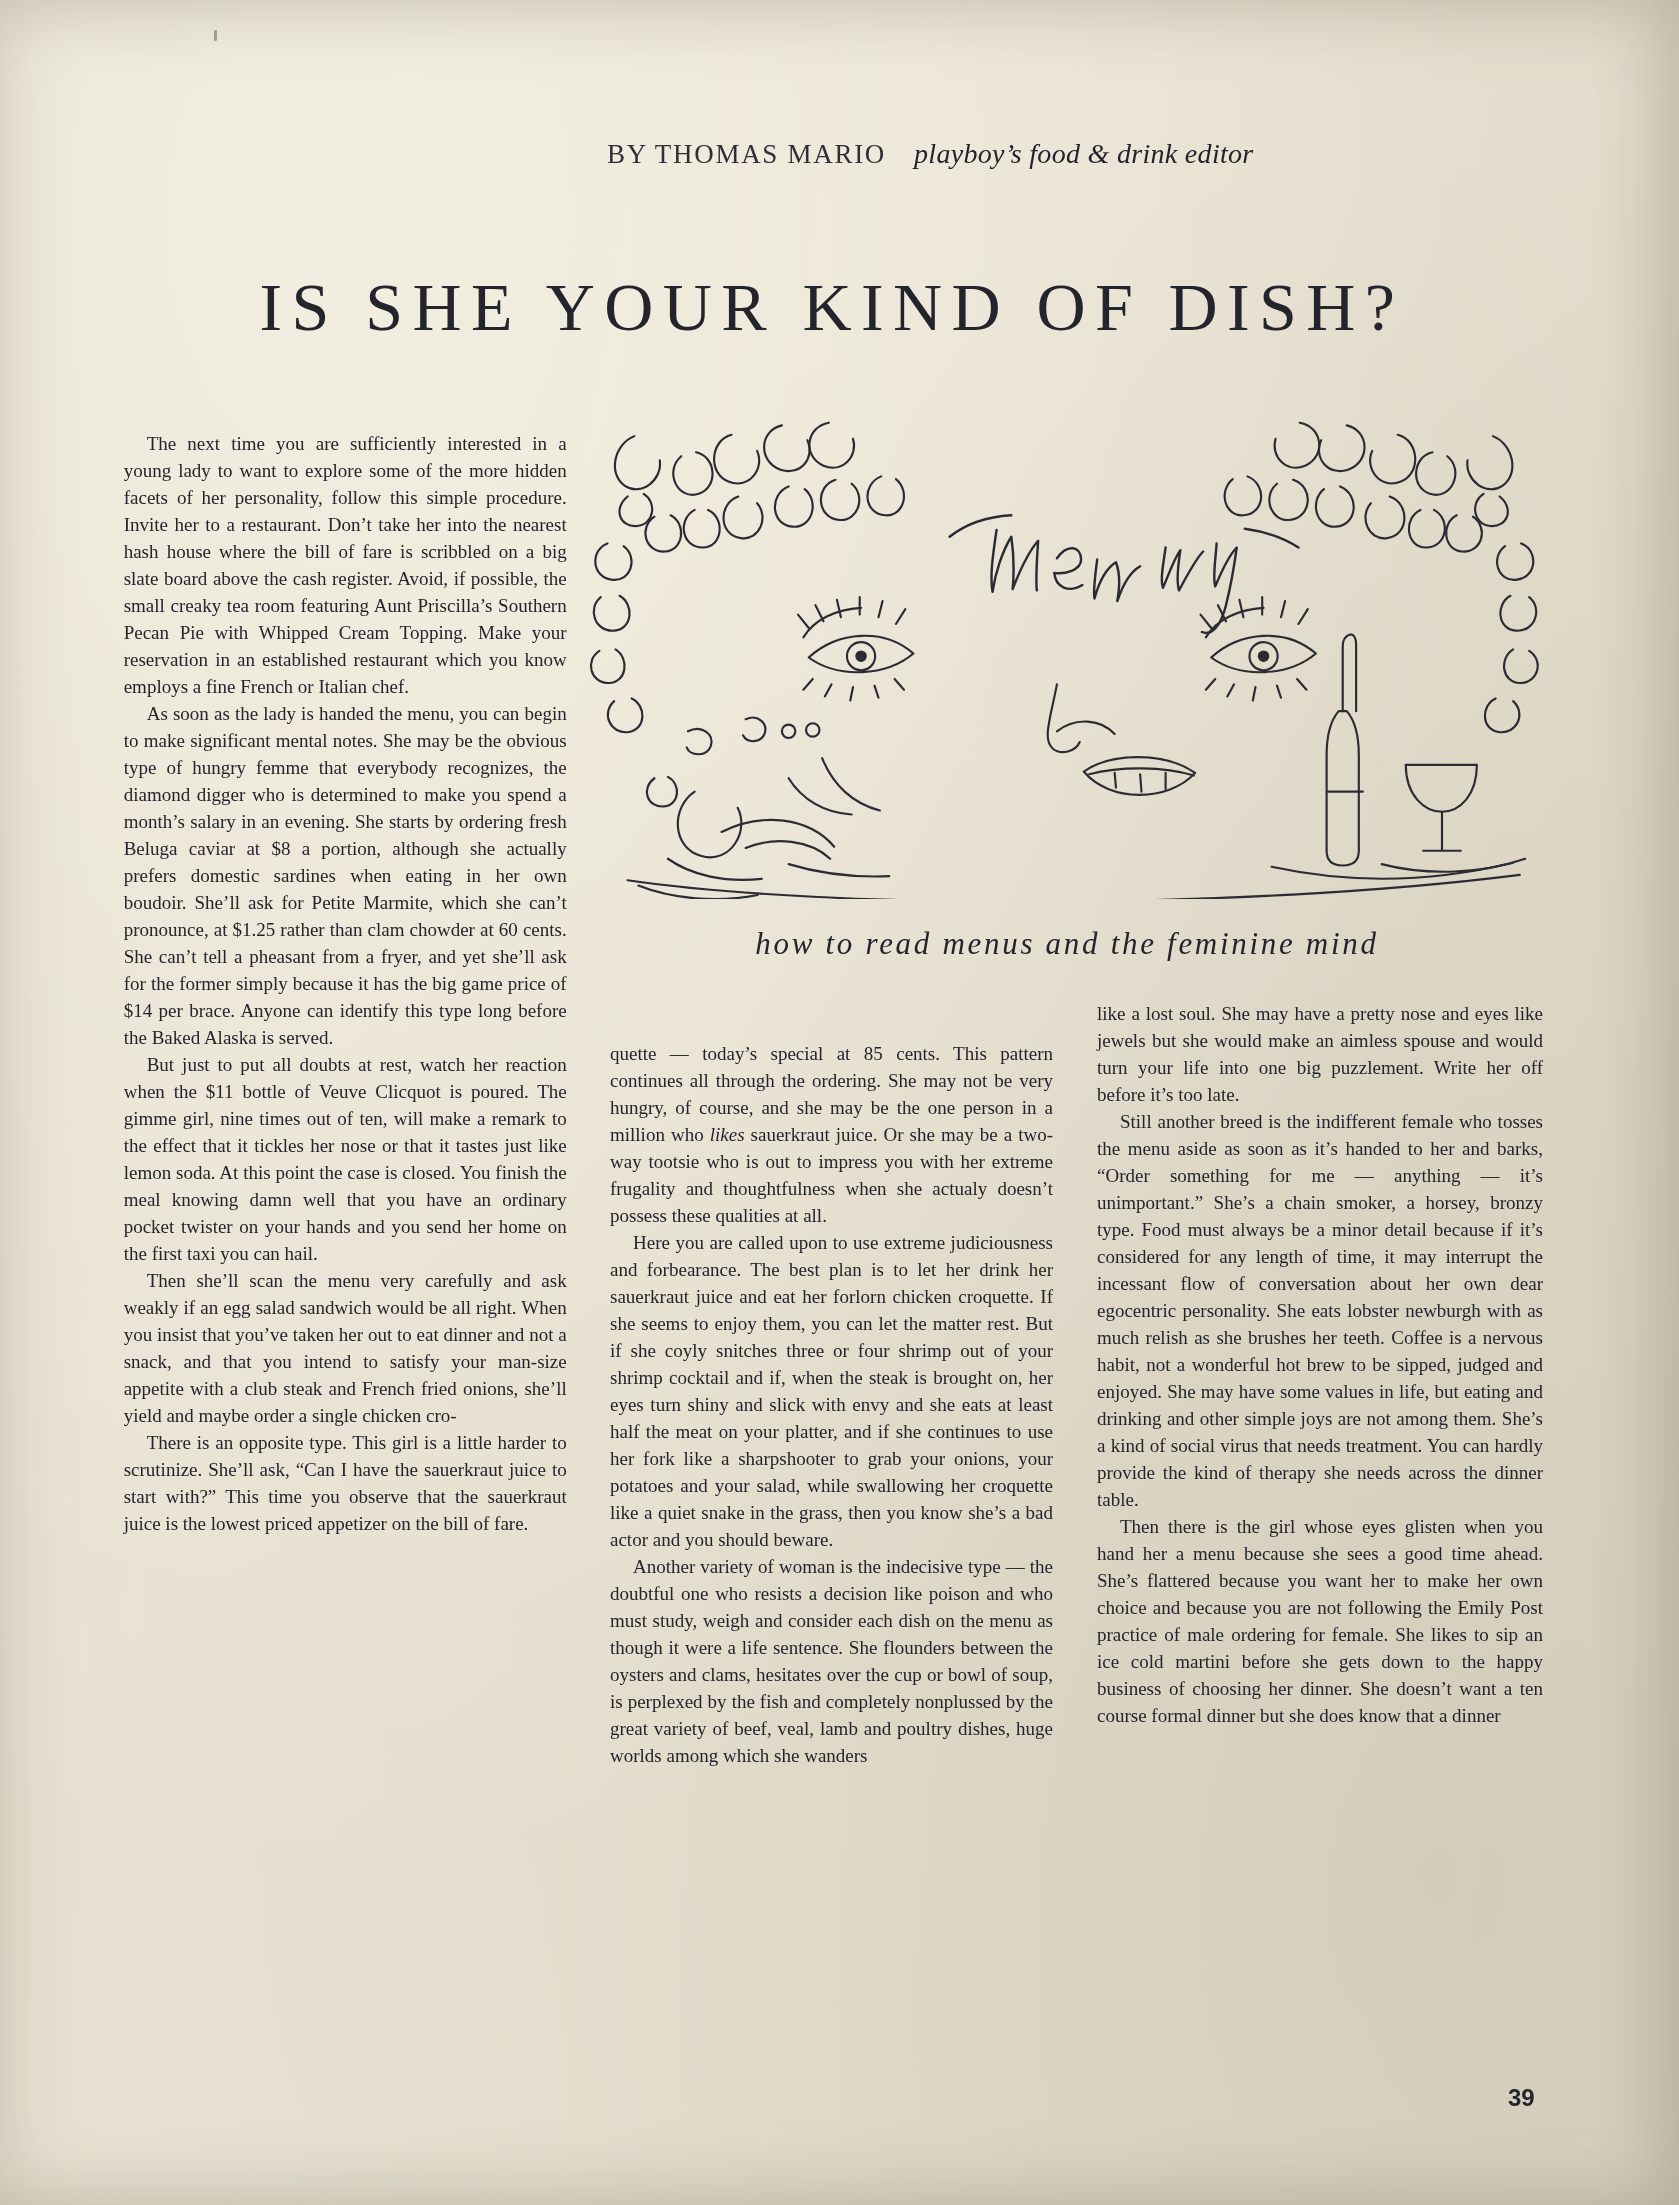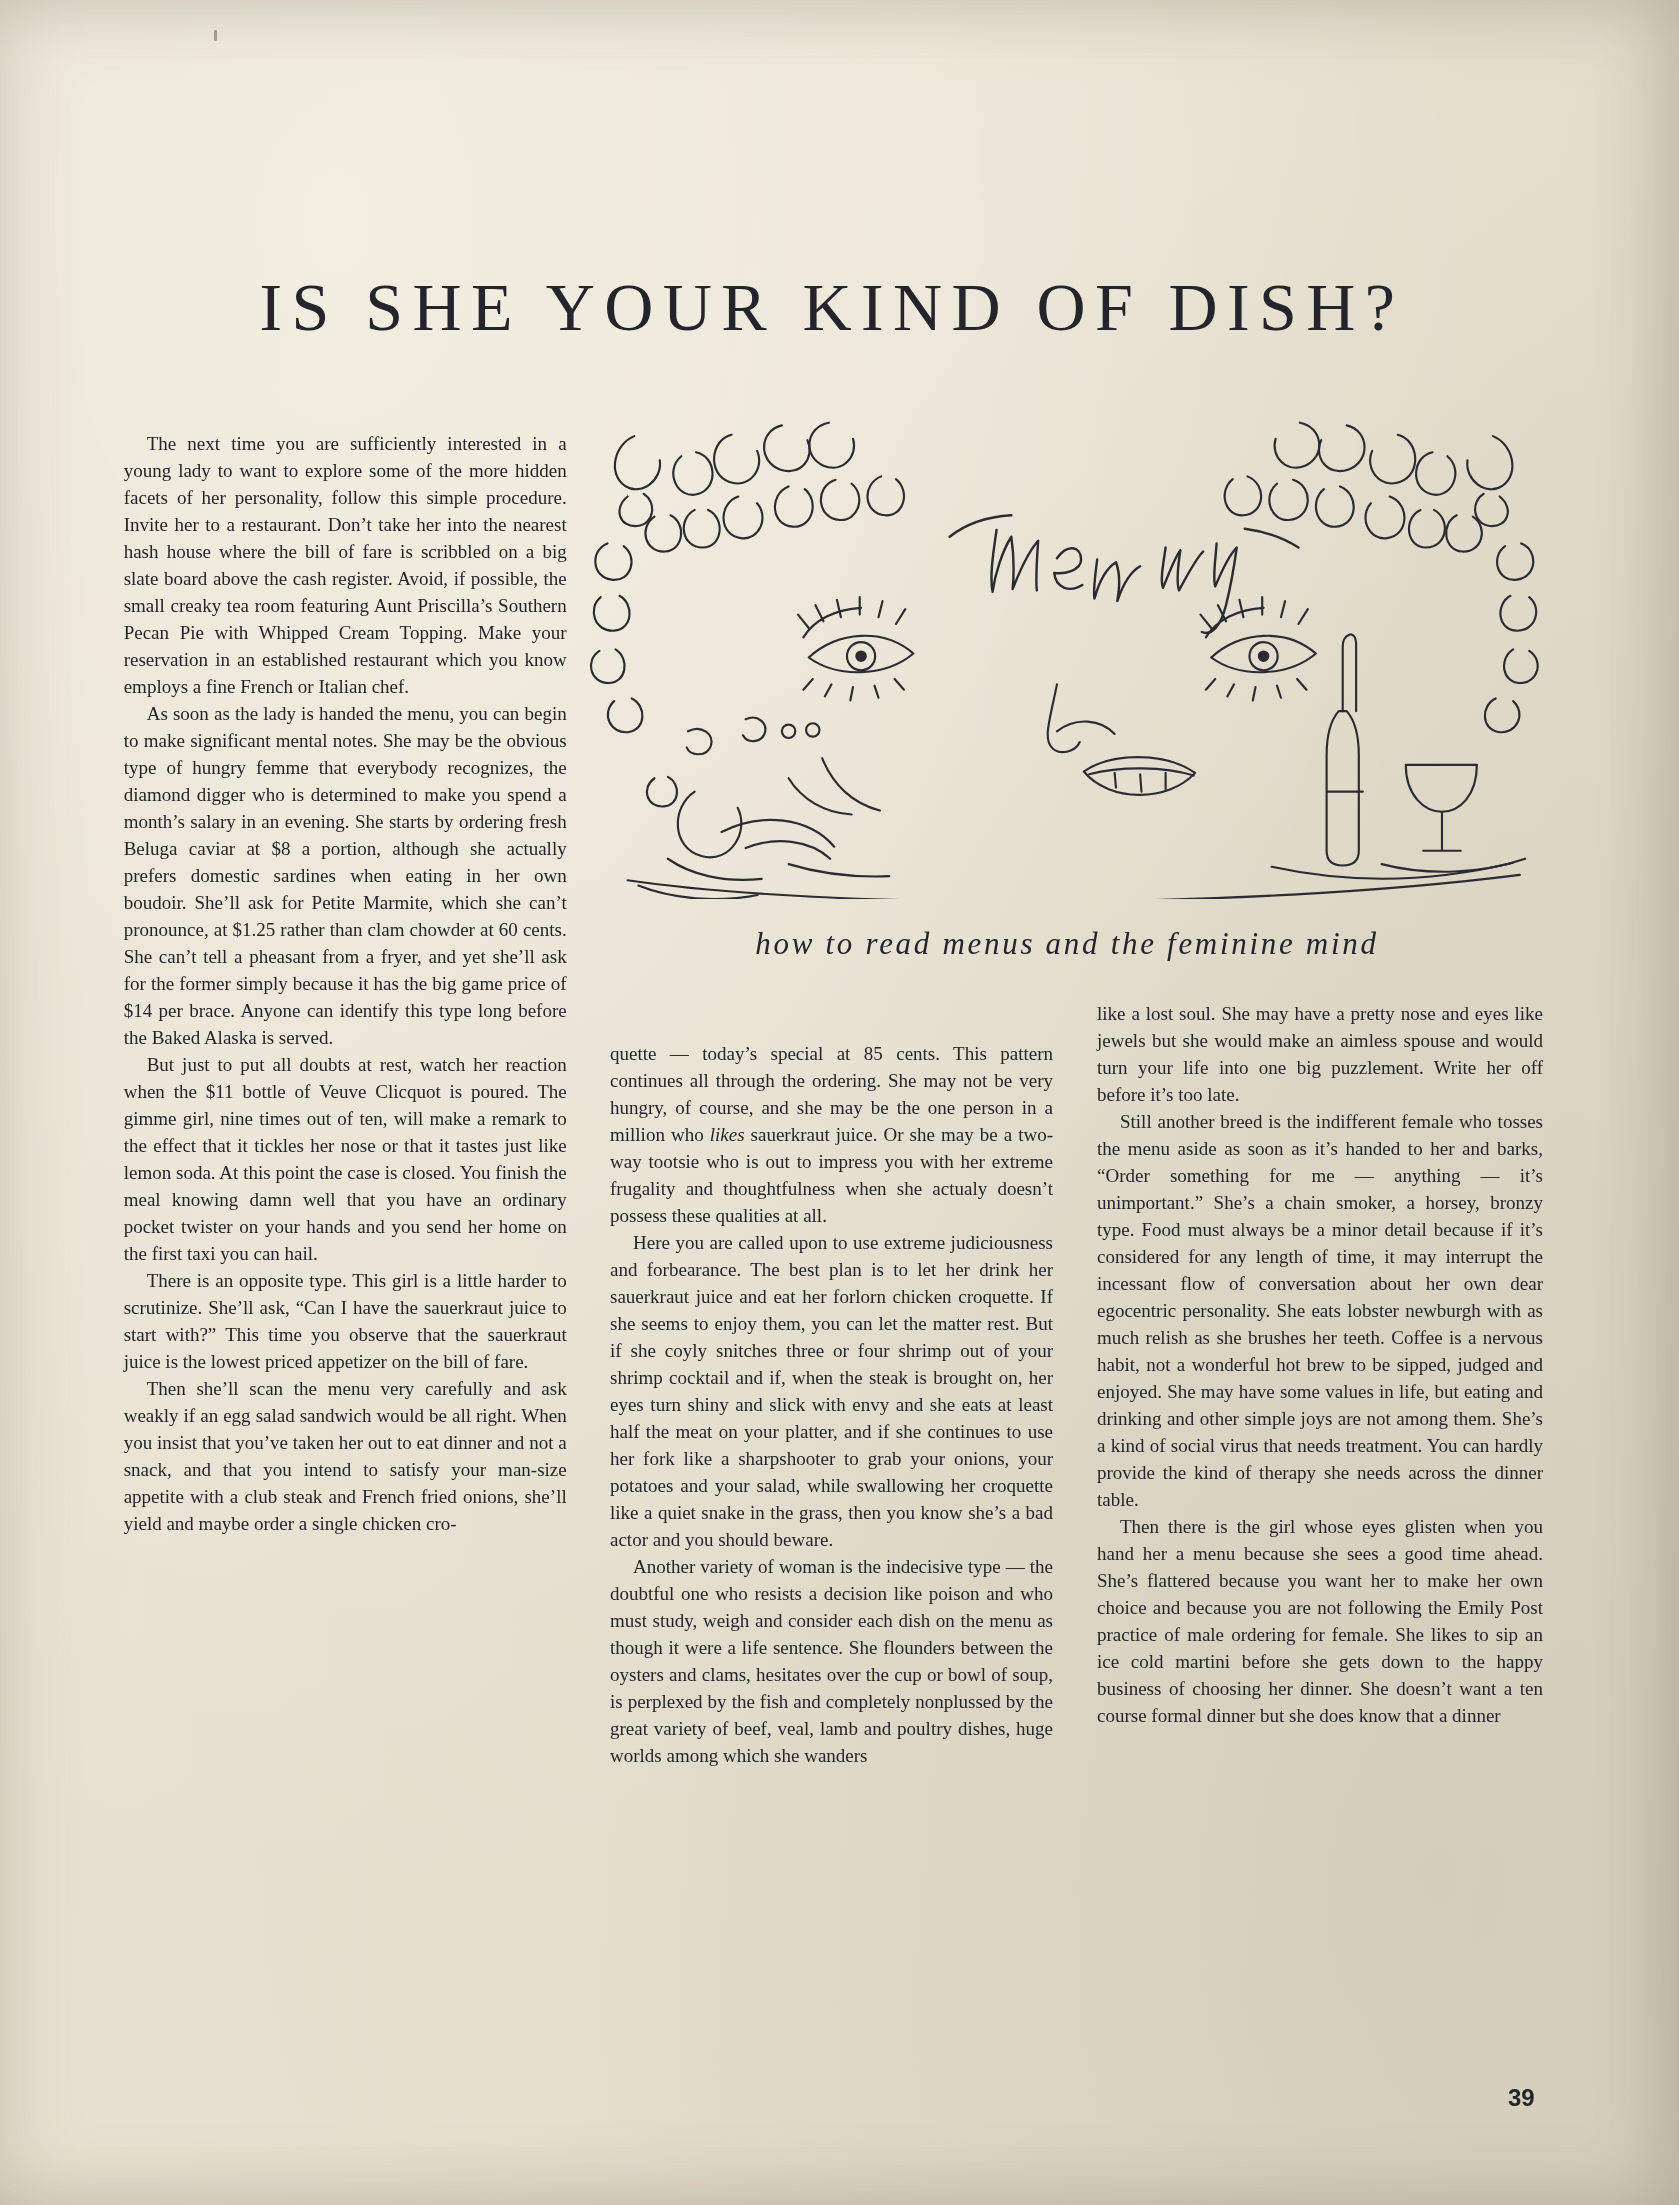--- a/index.html
+++ b/index.html
@@ -167,20 +167,23 @@
 </head>
 <body>
 
 <div class="page">
   <div class="paper-tint"></div>
 
   <div class="content">
 
     <div class="speck" style="left:97px;top:30px;"></div>
 
+    <div class="byline">
+      <span class="by">BY THOMAS MARIO</span><span class="editor">playboy’s food &amp; drink editor</span>
+    </div>
 
     <h1 class="headline">IS SHE YOUR KIND OF DISH?</h1>
 
     <div class="illus-wrap">
       <svg viewBox="0 0 1430 720" xmlns="http://www.w3.org/2000/svg">
         <g fill="none" stroke="#2a2b33" stroke-width="3.2" stroke-linecap="round" stroke-linejoin="round">
 
           <path d="M60 120 c-22 18 -12 46 14 44 26-2 30-36 10-48"></path>
           <path d="M30 190 c-26 10 -24 50 6 54 30 4 40-34 18-50"></path>
           <path d="M20 270 c-20 16 -10 52 20 50 28-2 30-40 8-52"></path>
@@ -273,22 +276,22 @@
         </g>
       </svg>
     </div>
 
     <div class="subhead">how  to  read  menus  and  the  feminine  mind</div>
 
     <div class="col col1">
       <p>The next time you are sufficiently interested in a young lady to want to explore some of the more hidden facets of her personality, follow this simple procedure. Invite her to a restaurant. Don’t take her into the nearest hash house where the bill of fare is scribbled on a big slate board above the cash register. Avoid, if possible, the small creaky tea room featuring Aunt Priscilla’s Southern Pecan Pie with Whipped Cream Topping. Make your reservation in an established restaurant which you know employs a fine French or Italian chef.</p>
       <p>As soon as the lady is handed the menu, you can begin to make significant mental notes. She may be the obvious type of hungry femme that everybody recognizes, the diamond digger who is determined to make you spend a month’s salary in an evening. She starts by ordering fresh Beluga caviar at $8 a portion, although she actually prefers domestic sardines when eating in her own boudoir. She’ll ask for Petite Marmite, which she can’t pronounce, at $1.25 rather than clam chowder at 60 cents. She can’t tell a pheasant from a fryer, and yet she’ll ask for the former simply because it has the big game price of $14 per brace. Anyone can identify this type long before the Baked Alaska is served.</p>
       <p>But just to put all doubts at rest, watch her reaction when the $11 bottle of Veuve Clicquot is poured. The gimme girl, nine times out of ten, will make a remark to the effect that it tickles her nose or that it tastes just like lemon soda. At this point the case is closed. You finish the meal knowing damn well that you have an ordinary pocket twister on your hands and you send her home on the first taxi you can hail.</p>
+      <p>Then she’ll scan the menu very carefully and ask weakly if an egg salad sandwich would be all right. When you insist that you’ve taken her out to eat dinner and not a snack, and that you intend to satisfy your man-size appetite with a club steak and French fried onions, she’ll yield and maybe order a single chicken cro-</p>
       <p>There is an opposite type. This girl is a little harder to scrutinize. She’ll ask, “Can I have the sauerkraut juice to start with?” This time you observe that the sauerkraut juice is the lowest priced appetizer on the bill of fare.</p>
-      <p>Then she’ll scan the menu very carefully and ask weakly if an egg salad sandwich would be all right. When you insist that you’ve taken her out to eat dinner and not a snack, and that you intend to satisfy your man-size appetite with a club steak and French fried onions, she’ll yield and maybe order a single chicken cro-</p>
     </div>
 
     <div class="col col2">
       <p class="first">quette — today’s special at 85 cents. This pattern continues all through the ordering. She may not be very hungry, of course, and she may be the one person in a million who <em class="ital">likes</em> sauerkraut juice. Or she may be a two-way tootsie who is out to impress you with her extreme frugality and thoughtfulness when she actualy doesn’t possess these qualities at all.</p>
       <p>Here you are called upon to use extreme judiciousness and forbearance. The best plan is to let her drink her sauerkraut juice and eat her forlorn chicken croquette. If she seems to enjoy them, you can let the matter rest. But if she coyly snitches three or four shrimp out of your shrimp cocktail and if, when the steak is brought on, her eyes turn shiny and slick with envy and she eats at least half the meat on your platter, and if she continues to use her fork like a sharpshooter to grab your onions, your potatoes and your salad, while swallowing her croquette like a quiet snake in the grass, then you know she’s a bad actor and you should beware.</p>
       <p>Another variety of woman is the indecisive type — the doubtful one who resists a decision like poison and who must study, weigh and consider each dish on the menu as though it were a life sentence. She flounders between the oysters and clams, hesitates over the cup or bowl of soup, is perplexed by the fish and completely nonplussed by the great variety of beef, veal, lamb and poultry dishes, huge worlds among which she wanders</p>
     </div>
 
     <div class="col col3">
       <p class="first">like a lost soul. She may have a pretty nose and eyes like jewels but she would make an aimless spouse and would turn your life into one big puzzlement. Write her off before it’s too late.</p>

